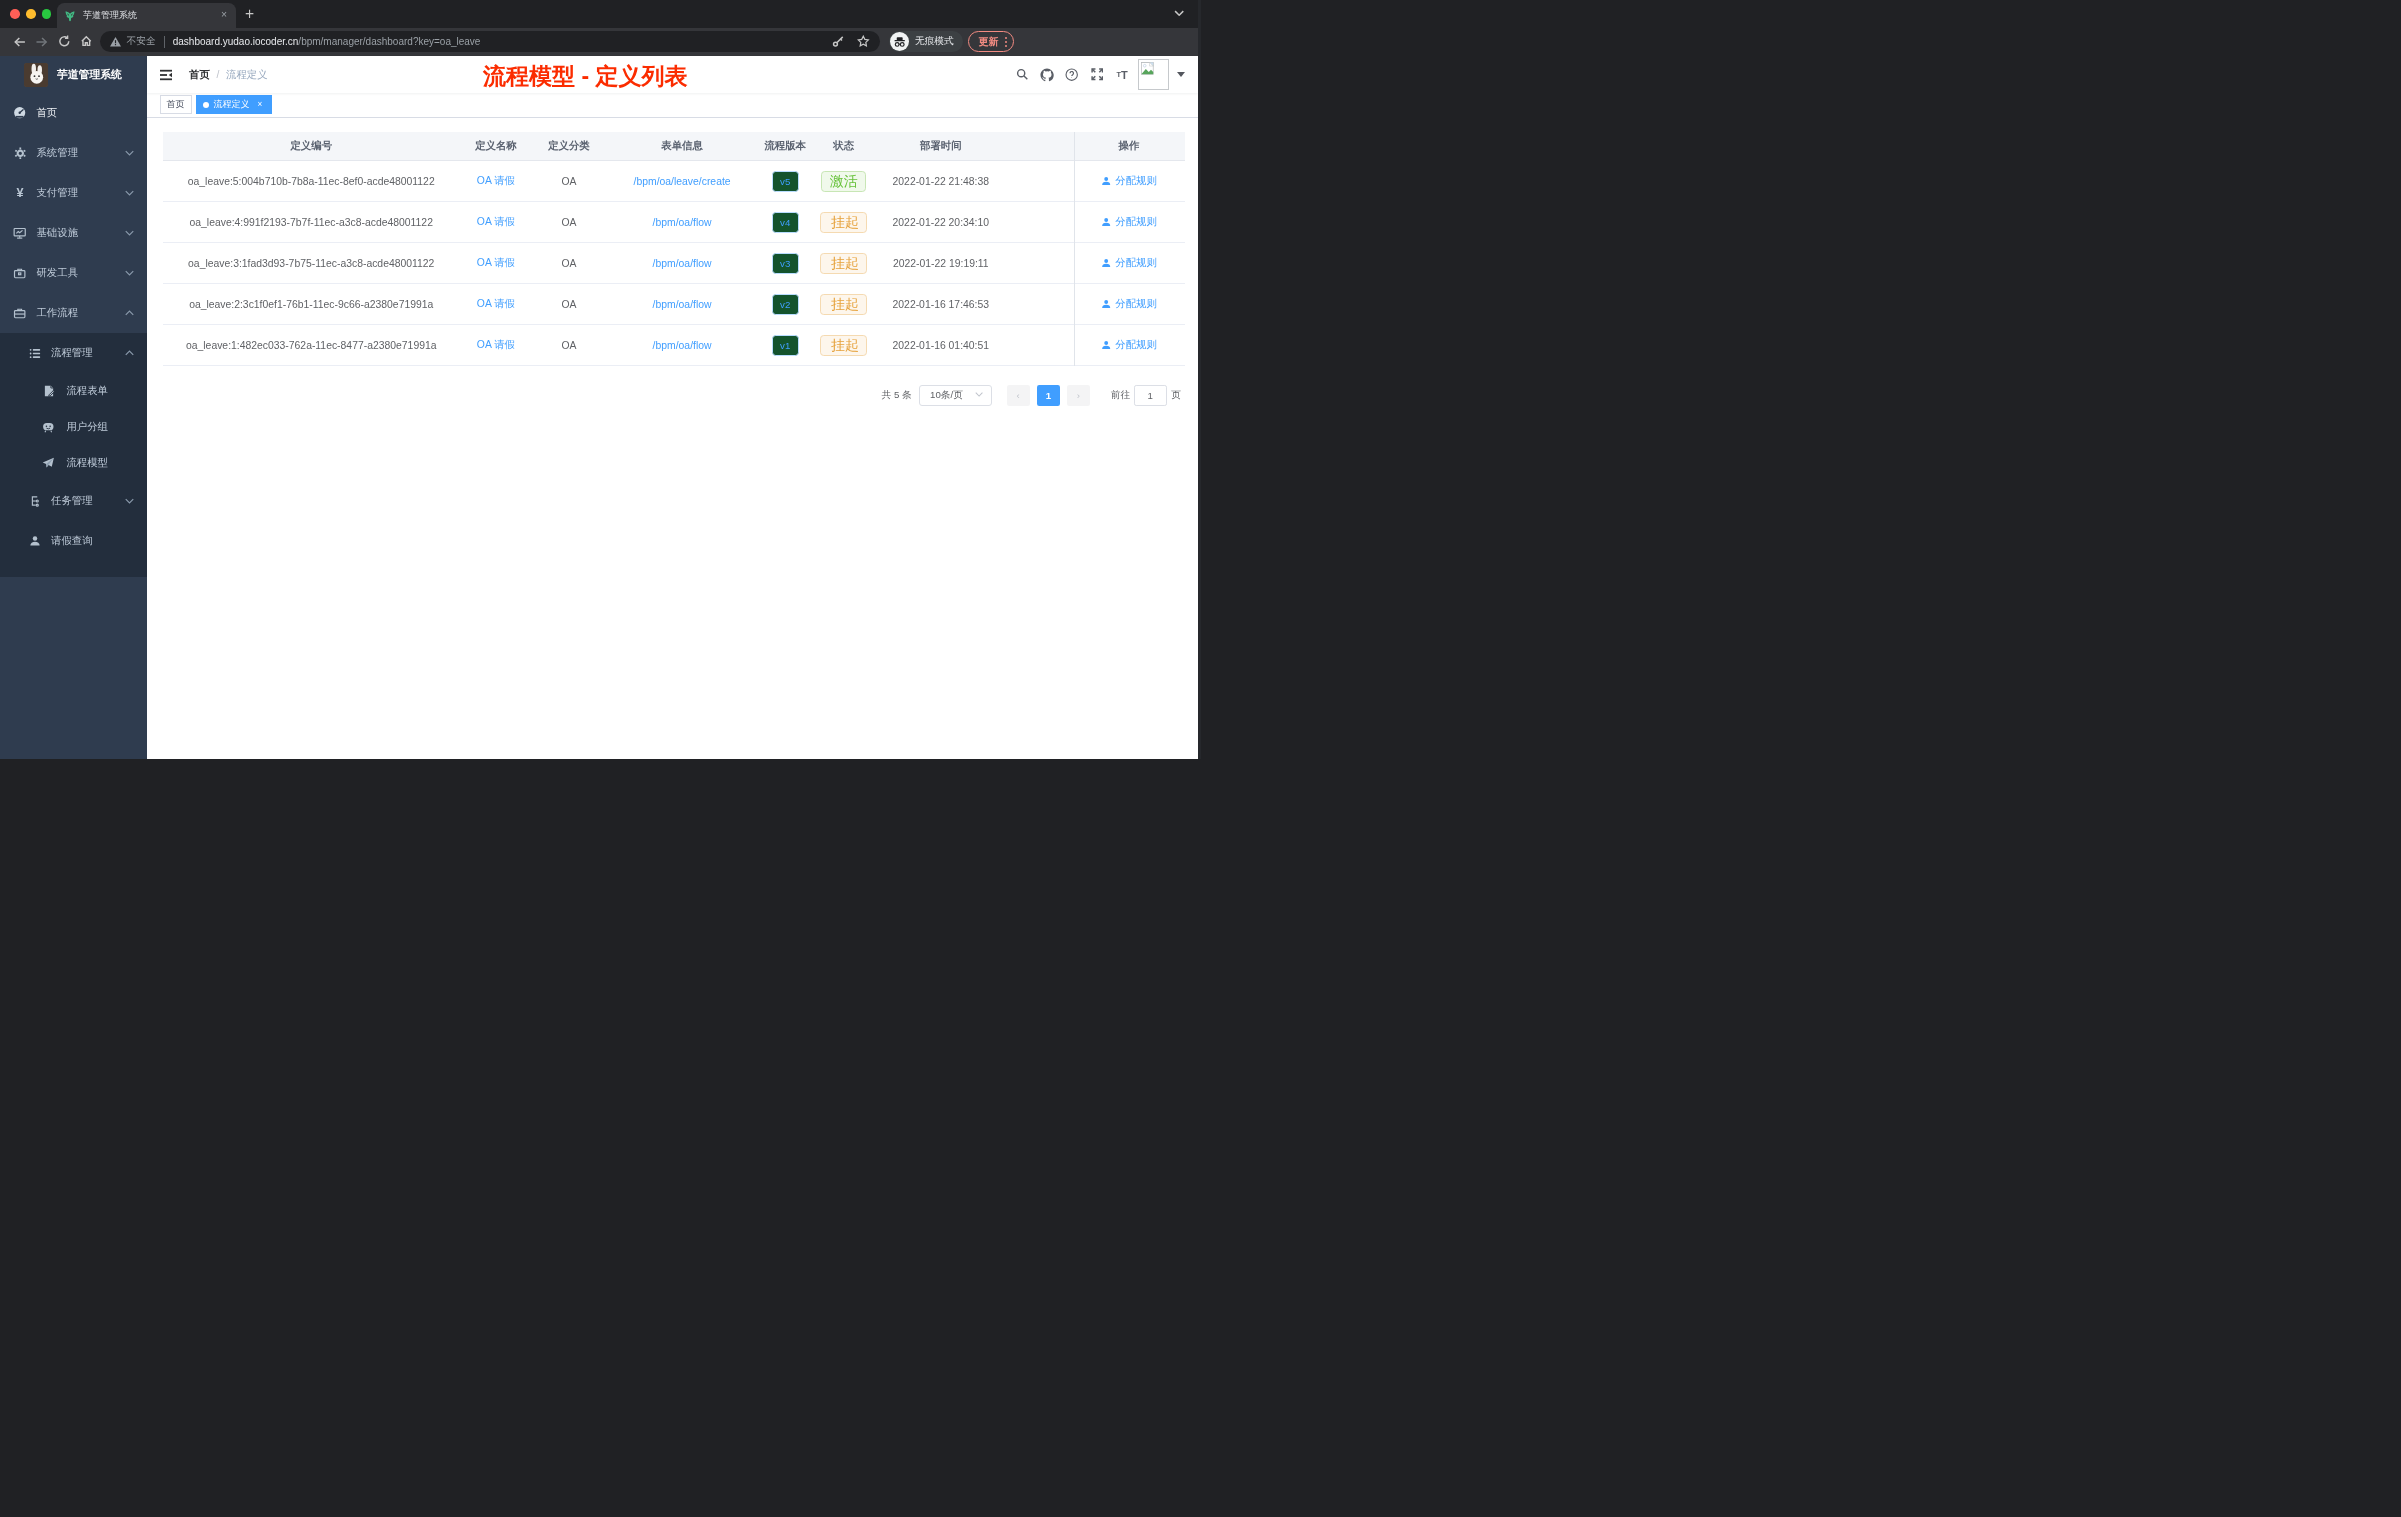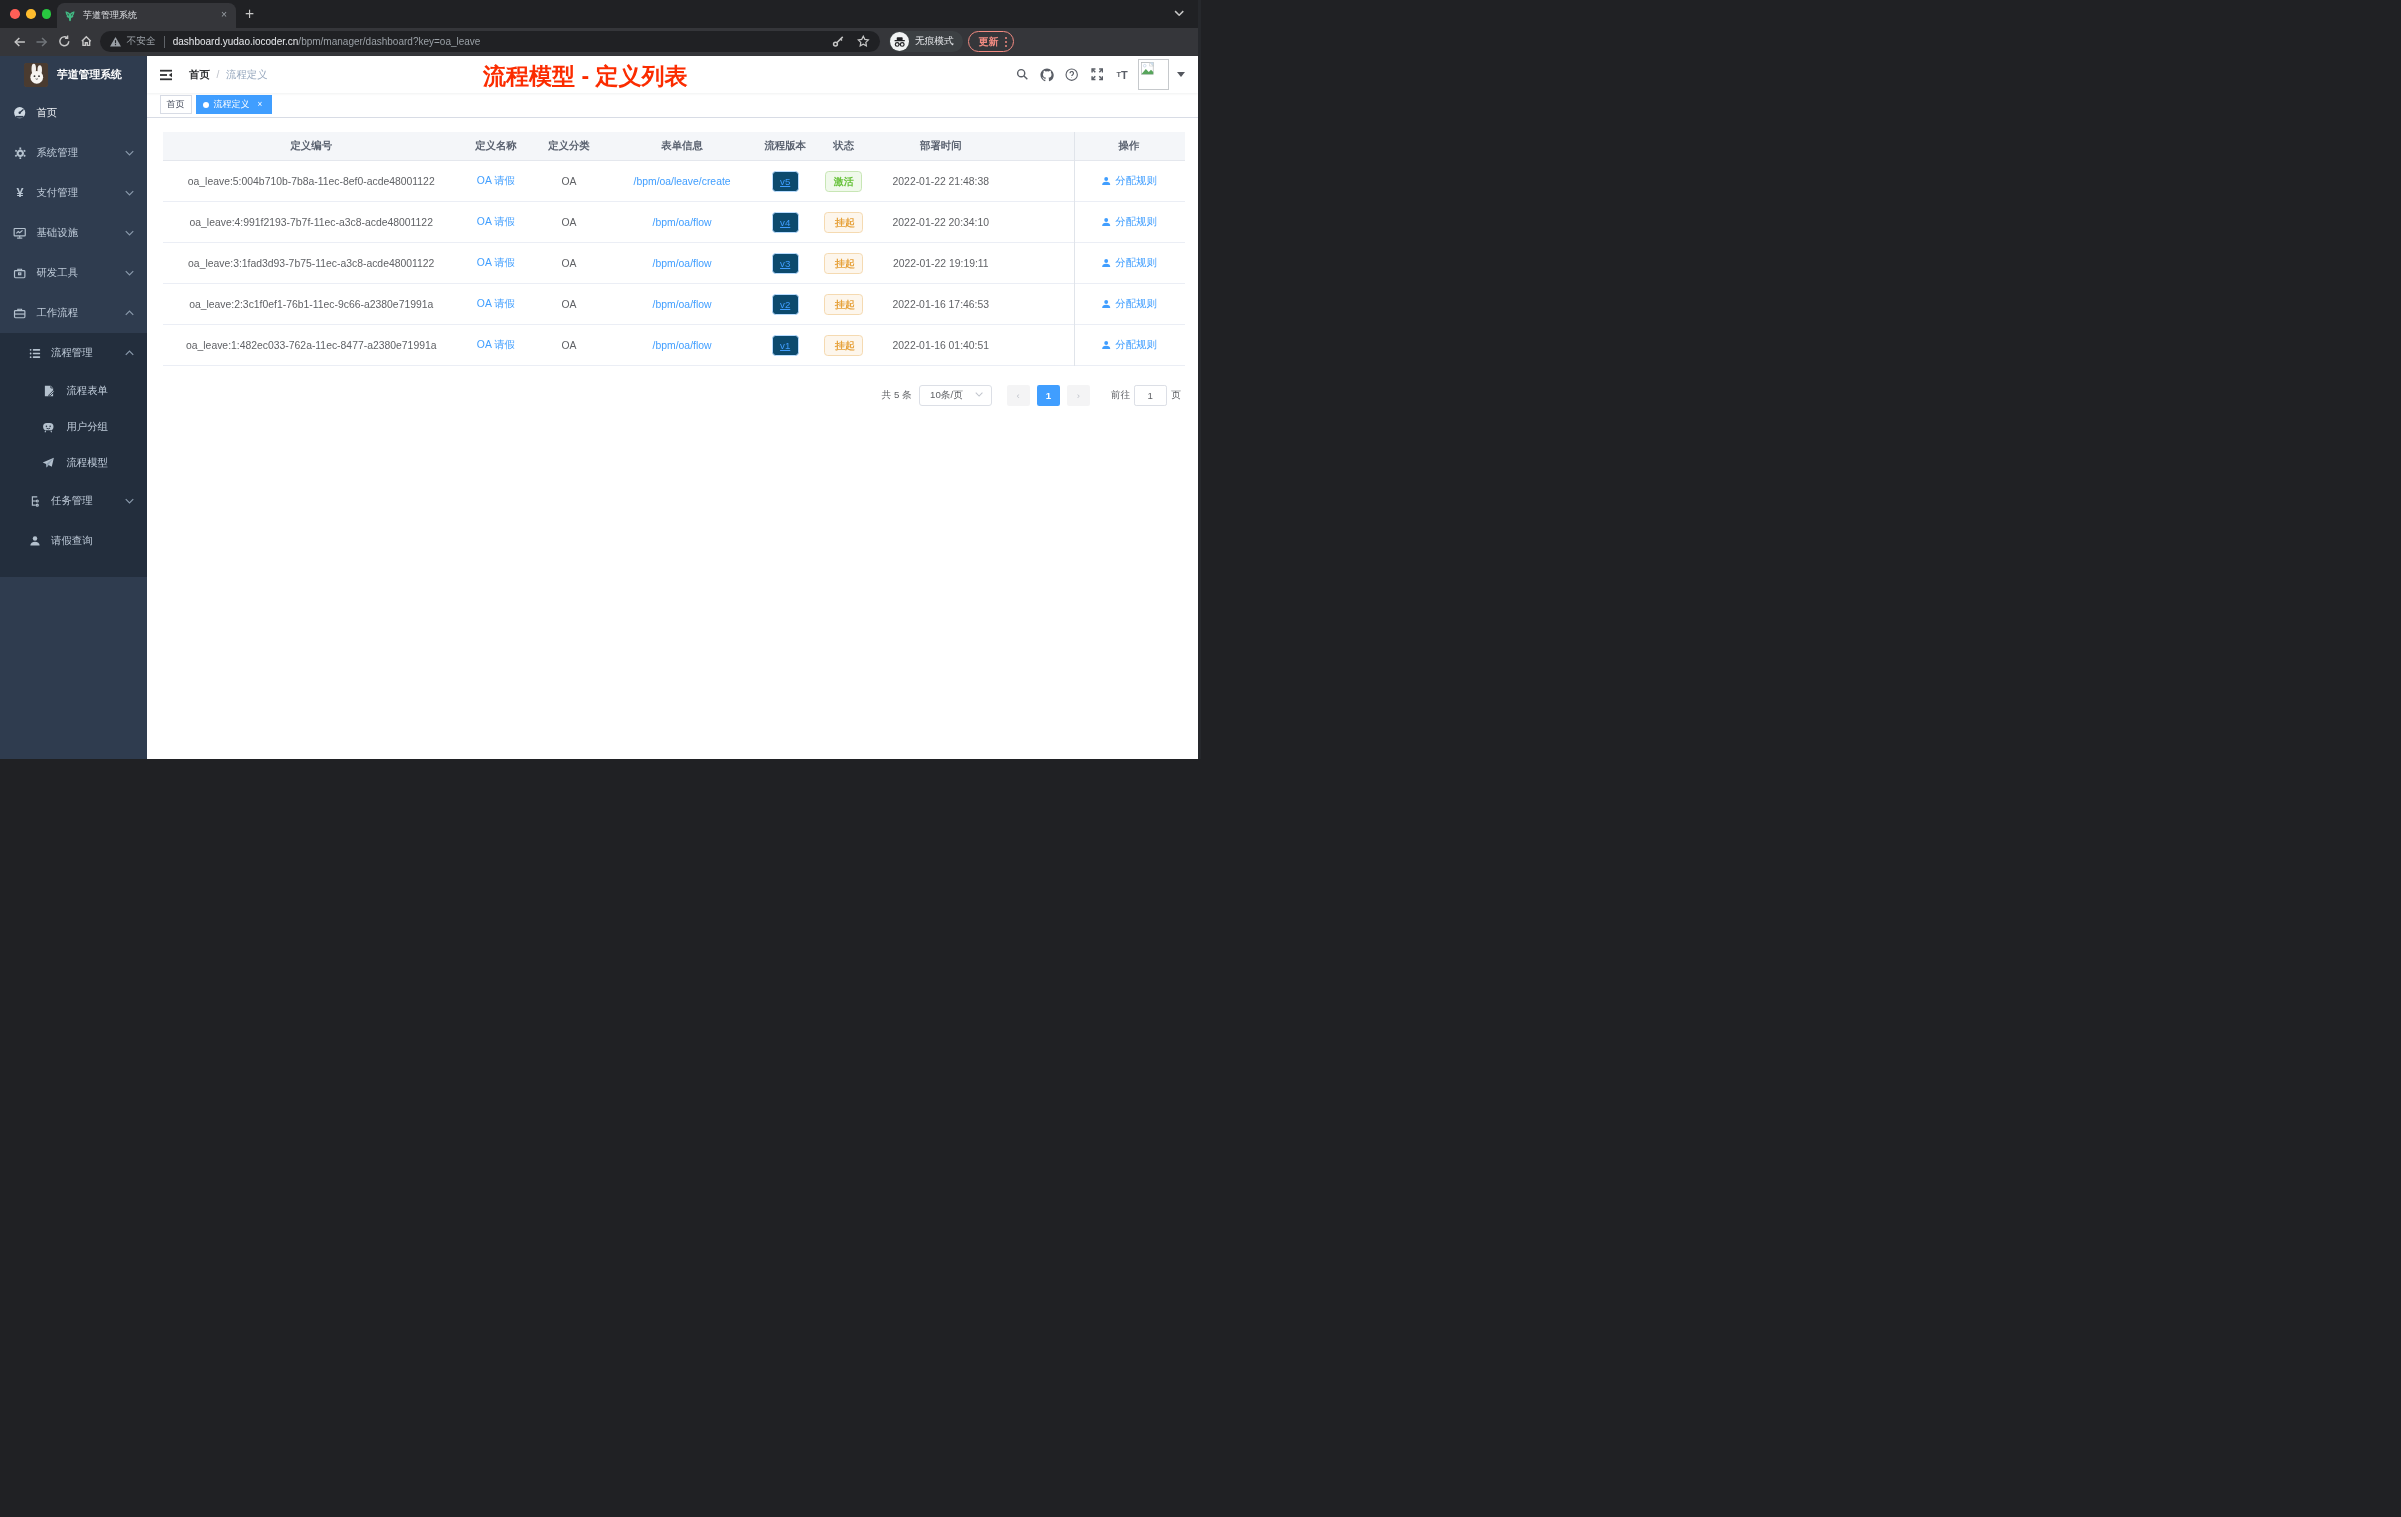--- a/index.html
+++ b/index.html
@@ -84,22 +84,22 @@
   .tagv .tclose{margin-left:5.2px;font-size:8.2px;width:10.4px;height:10.4px;line-height:9.7px;text-align:center;border-radius:50%;}
 
   .content{position:relative;padding:14px 0 0 15.6px;}
   table.grid{border-collapse:collapse;table-layout:fixed;width:1022px;font-size:10.4px;}
   table.grid th{height:29px;background:#f4f6f9;color:#5a6270;font-weight:700;
     border-bottom:0.7px solid #e4e7ed;text-align:center;font-size:10.4px;}
   table.grid td{height:41px;border-bottom:0.7px solid #ebeef5;color:#606266;text-align:center;
     white-space:nowrap;overflow:hidden;}
   a.blue{color:#409eff;text-decoration:none;cursor:pointer;}
   .vtag{display:inline-block;height:21px;line-height:19.3px;padding:0 7.4px;font-size:9.7px;border-radius:3.7px;
-    background:#0c4a6e;border:0.7px solid #b9dcff;color:#409eff;text-decoration:underline;}
-  .stag{display:inline-block;height:21px;line-height:19.3px;padding:0 7.4px;font-size:10px;border-radius:3.7px;font-weight:bold;}
+    background:#14532d;border:0.7px solid #b9dcff;color:#409eff;}
+  .stag{display:inline-block;height:21px;line-height:19.3px;padding:0 7.4px;font-size:14px;border-radius:3.7px;}
   .stag[data-status="success"]{background:#f0f9eb;border:0.7px solid #c8e6b5;color:#67c23a;}
   .stag[data-status="warning"]{background:#fdf6ec;border:0.7px solid #f5dab1;color:#e6a23c;padding-left:10px;}
   .act{color:#409eff;display:inline-flex;align-items:center;gap:3.7px;cursor:pointer;}
   .fixed-divider{position:absolute;left:927px;top:14px;width:0.7px;height:234px;background:#e0e4ea;
     box-shadow:-6.7px 0 6.7px -5.2px rgba(0,0,0,.18);}
 
   .pager{position:absolute;right:17px;top:267px;height:21px;display:flex;align-items:center;
     font-size:9.7px;color:#606266;}
   .pg-total{margin-right:7px;}
   .pg-size{width:73px;height:21px;border:0.7px solid #dcdfe6;border-radius:3px;background:#fff;

